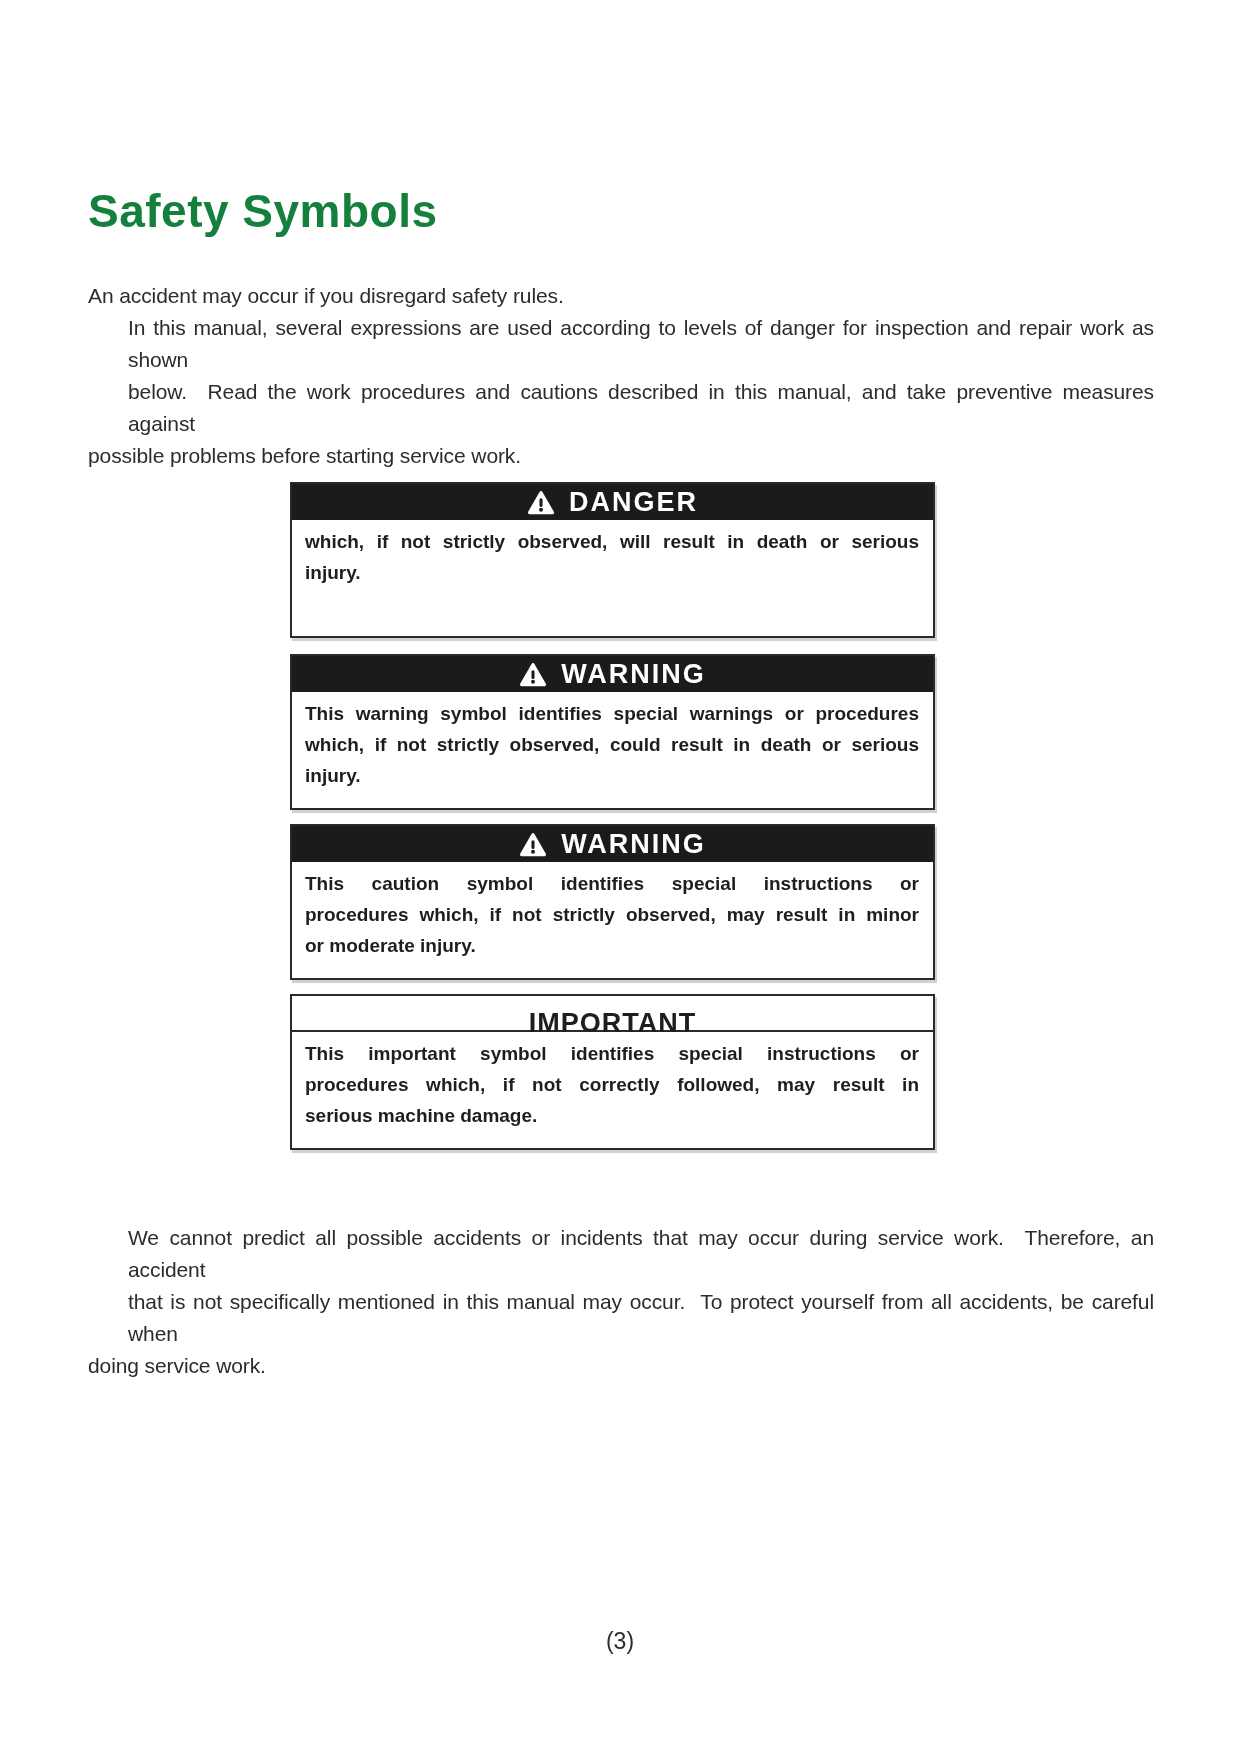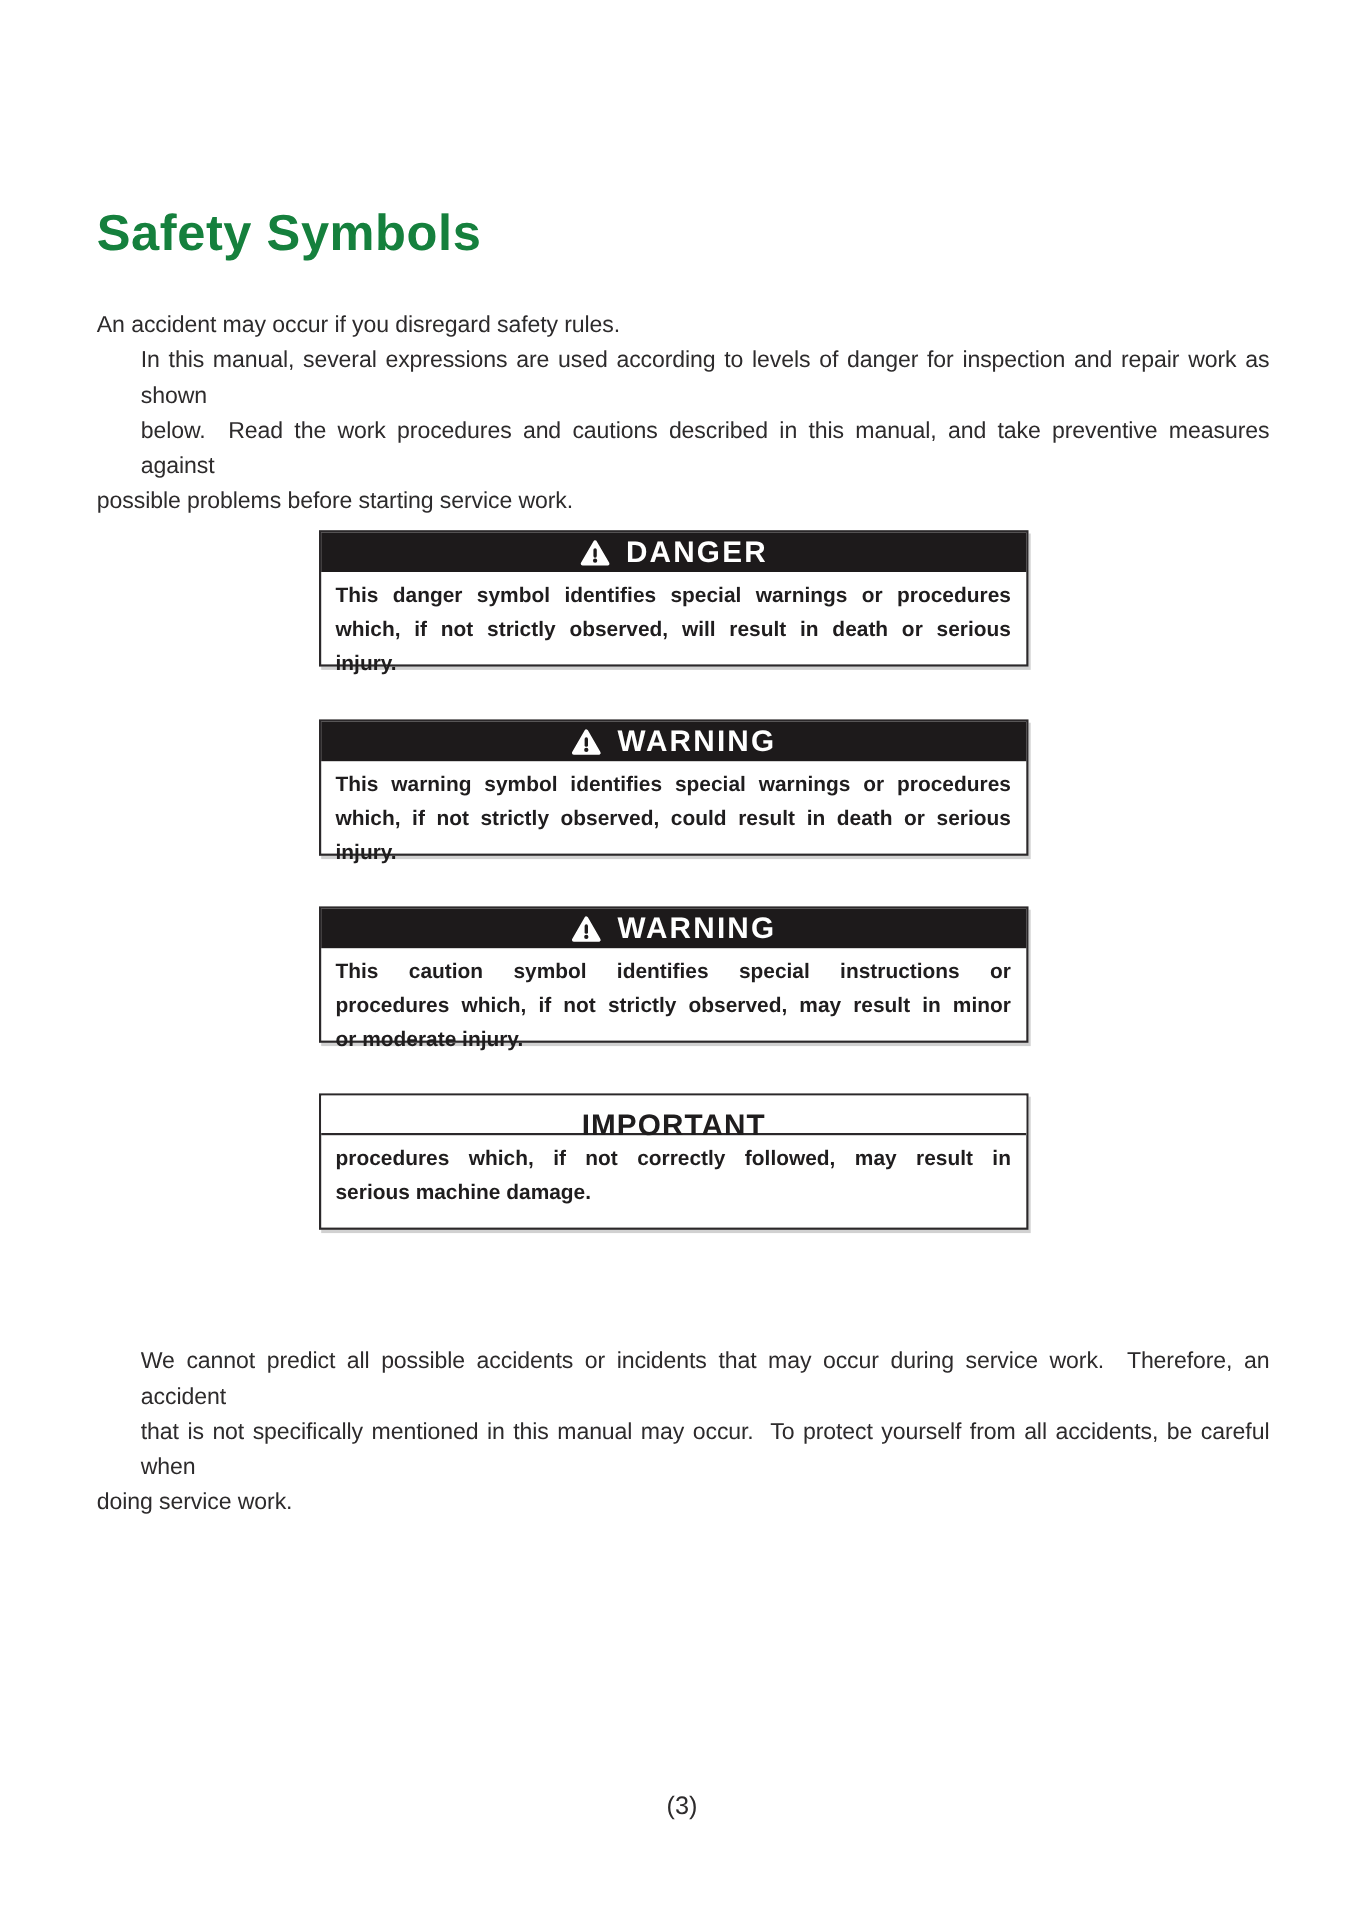--- a/index.html
+++ b/index.html
@@ -45,21 +45,21 @@
   .pline.just {
     text-align: justify;
     text-align-last: justify;
     margin-left: 40px;
   }
 
   .safety-box {
     position: absolute;
     left: 290px;
     width: 645px;
-    height: 124px;
+    height: 156px;
     border: 2px solid #2b282a;
     box-sizing: border-box;
     background: #ffffff;
     box-shadow: 2px 3px 0 rgba(0,0,0,0.18);
   }
   .box-danger    { top: 482px; }
   .box-warning   { top: 654px; }
   .box-caution   { top: 824px; }
   .box-important { top: 994px; }
 
@@ -139,21 +139,20 @@
   <div class="safety-box box-danger">
     <div class="box-header">
       <svg class="warn-icon" viewBox="0 0 100 90" aria-hidden="true">
         <polygon points="50,10 91,81 9,81" fill="#ffffff" stroke="#ffffff" stroke-width="12" stroke-linejoin="round"></polygon>
         <rect x="44.5" y="30" width="11" height="31" rx="5.5" fill="#1d1a1b"></rect>
         <circle cx="50" cy="71" r="7" fill="#1d1a1b"></circle>
       </svg>
       <span class="hdr-label">DANGER</span>
     </div>
     <div class="box-body">
-      <div class="bline just">This danger symbol identifies special warnings or procedures</div>
       <div class="bline just">which, if not strictly observed, will result in death or serious</div>
       <div class="bline">injury.</div>
     </div>
   </div>
 
   <div class="safety-box box-warning">
     <div class="box-header">
       <svg class="warn-icon" viewBox="0 0 100 90" aria-hidden="true">
         <polygon points="50,10 91,81 9,81" fill="#ffffff" stroke="#ffffff" stroke-width="12" stroke-linejoin="round"></polygon>
         <rect x="44.5" y="30" width="11" height="31" rx="5.5" fill="#1d1a1b"></rect>
@@ -182,20 +181,21 @@
       <div class="bline just">procedures which, if not strictly observed, may result in minor</div>
       <div class="bline">or moderate injury.</div>
     </div>
   </div>
 
   <div class="safety-box box-important">
     <div class="box-header plain">
       <span class="hdr-label">IMPORTANT</span>
     </div>
     <div class="box-body">
+      <div class="bline just">This important symbol identifies special instructions or</div>
       <div class="bline just">procedures which, if not correctly followed, may result in</div>
       <div class="bline">serious machine damage.</div>
     </div>
   </div>
 
   <div class="para para-closing">
     <div class="pline just">We cannot predict all possible accidents or incidents that may occur during service work.&nbsp; Therefore, an accident</div>
     <div class="pline just">that is not specifically mentioned in this manual may occur.&nbsp; To protect yourself from all accidents, be careful when</div>
     <div class="pline">doing service work.</div>
   </div>

